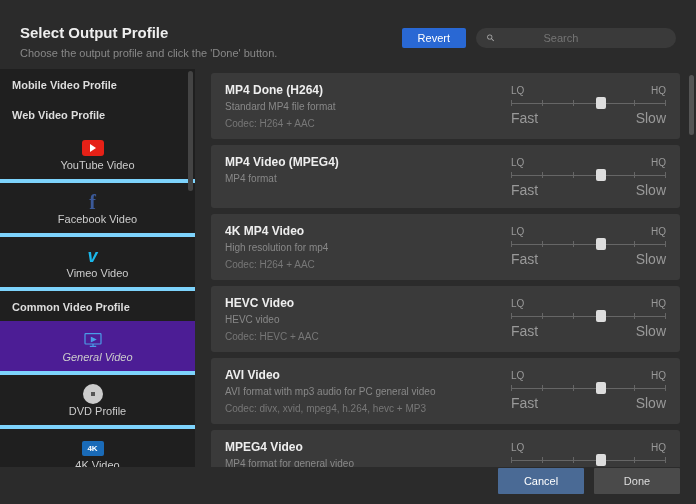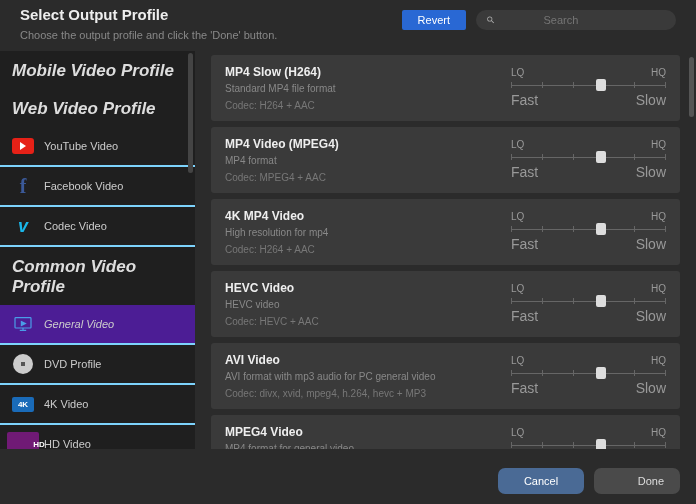--- a/index.html
+++ b/index.html
@@ -1,30 +1,30 @@
 <!DOCTYPE html>
 <html><head>
 <meta charset="utf-8">
 <style>
 * { margin: 0; padding: 0; box-sizing: border-box; }
 body { width: 696px; height: 504px; background: #2b2b2b; font-family: Arial, sans-serif; overflow: hidden; color: #ccc; position: relative; }
 
-.header { padding: 6px 20px 10px 20px; display: flex; justify-content: space-between; align-items: flex-start; }
+.header { padding: 24px 20px 10px 20px; display: flex; justify-content: space-between; align-items: flex-start; }
 .header-left h1 { color: #eee; font-size: 15px; font-weight: 600; margin-bottom: 6px; }
 .header-left p { color: #888; font-size: 11px; }
 .header-right { display: flex; align-items: center; gap: 10px; margin-top: 4px; }
 .revert-btn { background: #2968d4; color: #fff; border: none; padding: 4px 16px; font-size: 11px; border-radius: 2px; cursor: pointer; }
 .search-box { display: flex; align-items: center; background: #3a3a3a; border-radius: 12px; padding: 3px 10px; width: 200px; }
 .search-box svg { width: 14px; height: 14px; fill: #aaa; margin-right: 6px; }
 .search-box input { background: transparent; border: none; color: #aaa; font-size: 11px; outline: none; width: 100%; margin-left: 42px; }
 
 .main { display: flex; height: 398px; }
 .sidebar { width: 195px; background: #1f1f1f; overflow-y: auto; position: relative; }
-.sidebar-header { color: #ddd; font-size: 17px; font-weight: bold; padding: 10px 12px 8px 12px; font-style: italic; }
-.sidebar-item { display: flex; align-items: center; padding: 8px 12px; cursor: pointer; font-size: 11px; color: #ccc; border-bottom: 2px solid #7dd3fc; }
+.sidebar-header { color: #ddd; font-size: 11px; font-weight: bold; padding: 10px 12px 8px 12px; }
+.sidebar-item { display: flex; align-items: center; padding: 8px 12px; cursor: pointer; font-size: 11px; color: #ccc; border-bottom: 4px solid #7dd3fc; flex-direction: column; }
 .sidebar-item.selected { background: #4c1d95; font-style: italic; }
 .sidebar-item .icon { width: 22px; height: 22px; margin-right: 10px; display: flex; align-items: center; justify-content: center; flex-shrink: 0; }
 
 .content { flex: 1; padding: 4px 16px 4px 16px; overflow-y: auto; position: relative; }
 .profile-card { background: #3a3a3a; border-radius: 3px; padding: 10px 14px; margin-bottom: 6px; display: flex; justify-content: space-between; gap: 20px; cursor: pointer; }
 .profile-info { flex: 1; }
 .profile-title { color: #eee; font-size: 12px; font-weight: 600; margin-bottom: 4px; }
 .profile-desc { color: #888; font-size: 10px; margin-bottom: 6px; }
 .profile-codec { color: #777; font-size: 10px; }
 .profile-slider { width: 155px; padding-top: 2px; }
@@ -33,23 +33,23 @@
 .slider-line { height: 1px; background: #666; width: 100%; position: relative; }
 .slider-ticks { position: absolute; width: 100%; display: flex; justify-content: space-between; }
 .slider-tick { width: 1px; height: 6px; background: #666; }
 .slider-thumb { position: absolute; width: 10px; height: 12px; background: #ddd; border-radius: 2px; left: 58%; transform: translateX(-50%); }
 .slider-bottom { display: flex; justify-content: space-between; font-size: 14px; color: #999; margin-top: 2px; }
 
 .vscroll { position: absolute; right: 2px; top: 6px; width: 5px; height: 60px; background: #555; border-radius: 3px; }
 .vscroll-side { position: absolute; right: 2px; top: 2px; width: 5px; height: 120px; background: #444; border-radius: 3px; }
 
 .footer { position: absolute; bottom: 0; right: 0; padding: 10px 16px; display: flex; gap: 10px; }
-.footer button { width: 86px; padding: 7px 16px; font-size: 11px; border: none; border-radius: 7px; cursor: pointer; }
+.footer button { width: 86px; padding: 7px 8px; font-size: 11px; border: none; border-radius: 1px; cursor: pointer; }
 .cancel-btn { background: #4a6a95; color: #fff; }
-.done-btn { background: #4a4a4a; color: #ddd; text-align: right; }
+.done-btn { background: #4a4a4a; color: #ddd; }
 
 .yt-icon { width: 22px; height: 16px; background: #e62117; border-radius: 3px; display: flex; align-items: center; justify-content: center; }
 .yt-icon::after { content: ''; border-left: 6px solid #fff; border-top: 4px solid transparent; border-bottom: 4px solid transparent; }
 .fb-icon { color: #3b5998; font-size: 20px; font-weight: bold; font-family: Georgia; }
 .vimeo-icon { color: #1ab7ea; font-size: 18px; font-weight: bold; font-style: italic; }
 .globe-icon svg { width: 20px; height: 20px; }
 .monitor-icon svg { width: 20px; height: 16px; }
 .dvd-icon { width: 20px; height: 20px; border-radius: 50%; background: radial-gradient(circle, #555 15%, #ccc 16%, #ccc 100%); }
 .k4-icon { width: 22px; height: 15px; background: #1a6bb8; color: #fff; font-size: 8px; font-weight: bold; display: flex; align-items: center; justify-content: center; border-radius: 2px; }
 .hd-icon { width: 22px; height: 24px; background: #701a75; color: #fff; font-size: 8px; font-weight: bold; display: flex; align-items: center; justify-content: center; border-radius: 2px; padding-left: 32px; }
@@ -83,21 +83,21 @@
           <span class="yt-icon"></span>
         </span>
       <span>YouTube Video</span>
     </div>
     <div class="sidebar-item">
       <span class="icon fb-icon">f</span>
       <span>Facebook Video</span>
     </div>
     <div class="sidebar-item">
       <span class="icon vimeo-icon">v</span>
-      <span>Codec Video</span>
+      <span>Vimeo Video</span>
     </div>
 
     <div class="sidebar-header">Common Video Profile</div>
 
     <div class="sidebar-item selected">
       <span class="icon monitor-icon">
           <svg viewBox="0 0 24 20" fill="none" stroke="#4a9de8" stroke-width="1.5">
             <rect x="2" y="2" width="20" height="13" rx="1"></rect>
             <path d="M8 18h8M12 15v3"></path>
             <path d="M10 7l5 2.5-5 2.5z" fill="#4a9de8"></path>
@@ -123,21 +123,21 @@
         </span>
       <span>HD Video</span>
     </div>
     <div class="vscroll-side"></div>
   </div>
 
   <div class="content" id="content-list">
     <div class="vscroll"></div>
   <div class="profile-card">
     <div class="profile-info">
-      <div class="profile-title">MP4 Slow (H264)</div>
+      <div class="profile-title">MP4 Done (H264)</div>
       <div class="profile-desc">Standard MP4 file format</div>
       <div class="profile-codec">Codec: H264 + AAC</div>
     </div>
     <div class="profile-slider">
       <div class="slider-labels">
         <span>LQ</span>
         <span>HQ</span>
       </div>
       <div class="slider-track">
         <div class="slider-line"></div>
@@ -154,21 +154,20 @@
       <div class="slider-bottom">
         <span>Fast</span>
         <span>Slow</span>
       </div>
     </div>
       </div>
       <div class="profile-card">
     <div class="profile-info">
       <div class="profile-title">MP4 Video (MPEG4)</div>
       <div class="profile-desc">MP4 format</div>
-      <div class="profile-codec">Codec: MPEG4 + AAC</div>
     </div>
     <div class="profile-slider">
       <div class="slider-labels">
         <span>LQ</span>
         <span>HQ</span>
       </div>
       <div class="slider-track">
         <div class="slider-line"></div>
         <div class="slider-ticks">
           <span class="slider-tick"></span>

